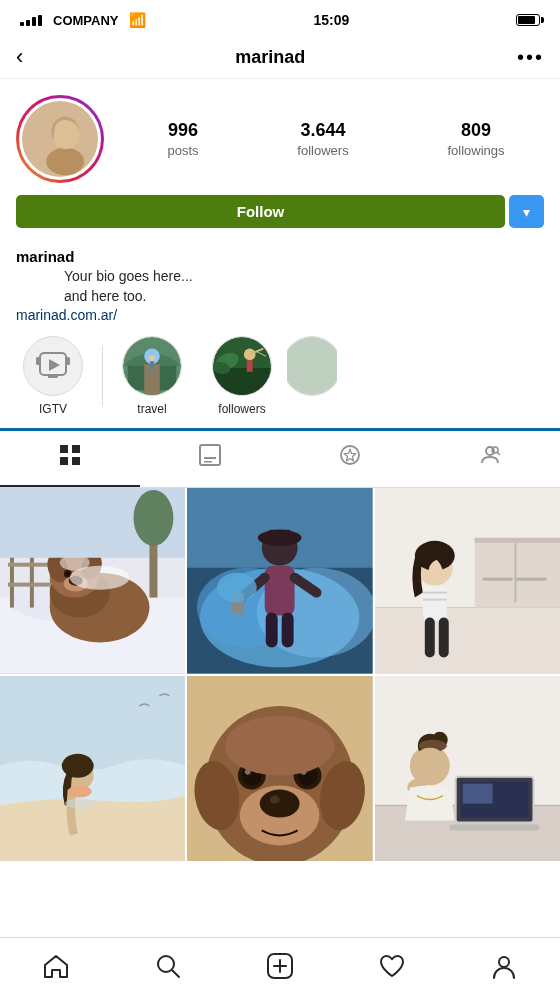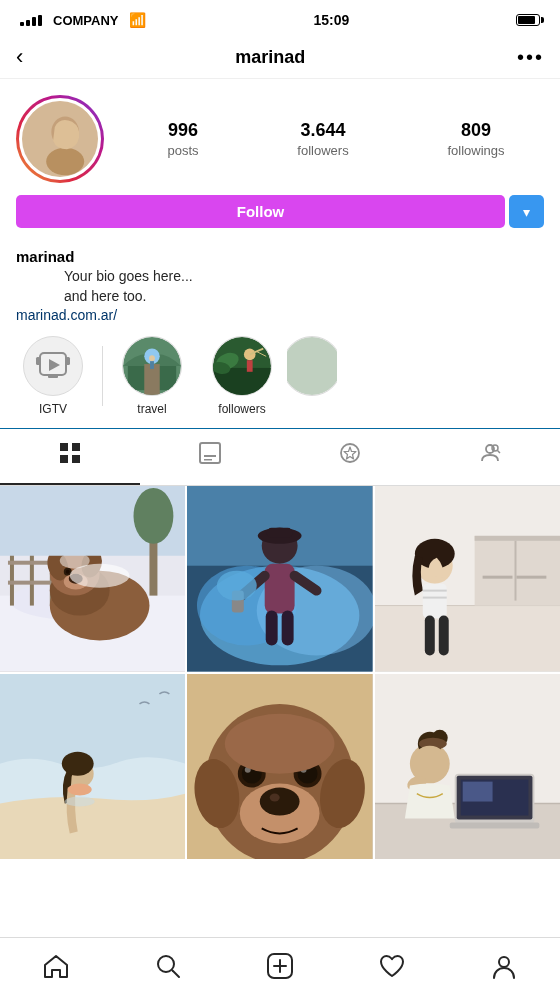--- a/index.html
+++ b/index.html
@@ -82,21 +82,21 @@
     .stat-label { font-size: 13px; color: #666; }
 
     
     .follow-row {
       display: flex;
       gap: 4px;
       margin-top: 12px;
     }
     .follow-btn {
       flex: 1;
-      background: #d946ef;
+      background: #4d7c0f;
       color: #fff;
       border: none;
       border-radius: 5px;
       padding: 8px;
       font-size: 15px;
       font-weight: 600;
       cursor: pointer;
     }
     .follow-dropdown {
       background: #3897f0;
@@ -113,21 +113,21 @@
     .profile-bio {
       padding: 8px 16px 0;
     }
     .bio-username { font-size: 15px; font-weight: 700; margin-bottom: 2px; }
     .bio-text { font-size: 14px; color: #262626; line-height: 1.4; margin-left: 48px; }
     .bio-link { font-size: 14px; color: #003569; text-decoration: none; cursor: pointer; }
 
     
     .stories-section {
       padding: 12px 0;
-      border-bottom: 1px solid #0369a1;
+      border-bottom: 3px solid #0369a1;
       overflow-x: auto;
       white-space: nowrap;
     }
     .stories-inner {
       display: flex;
       align-items: flex-start;
       padding: 0 8px;
       gap: 0;
     }
     .story-item {

